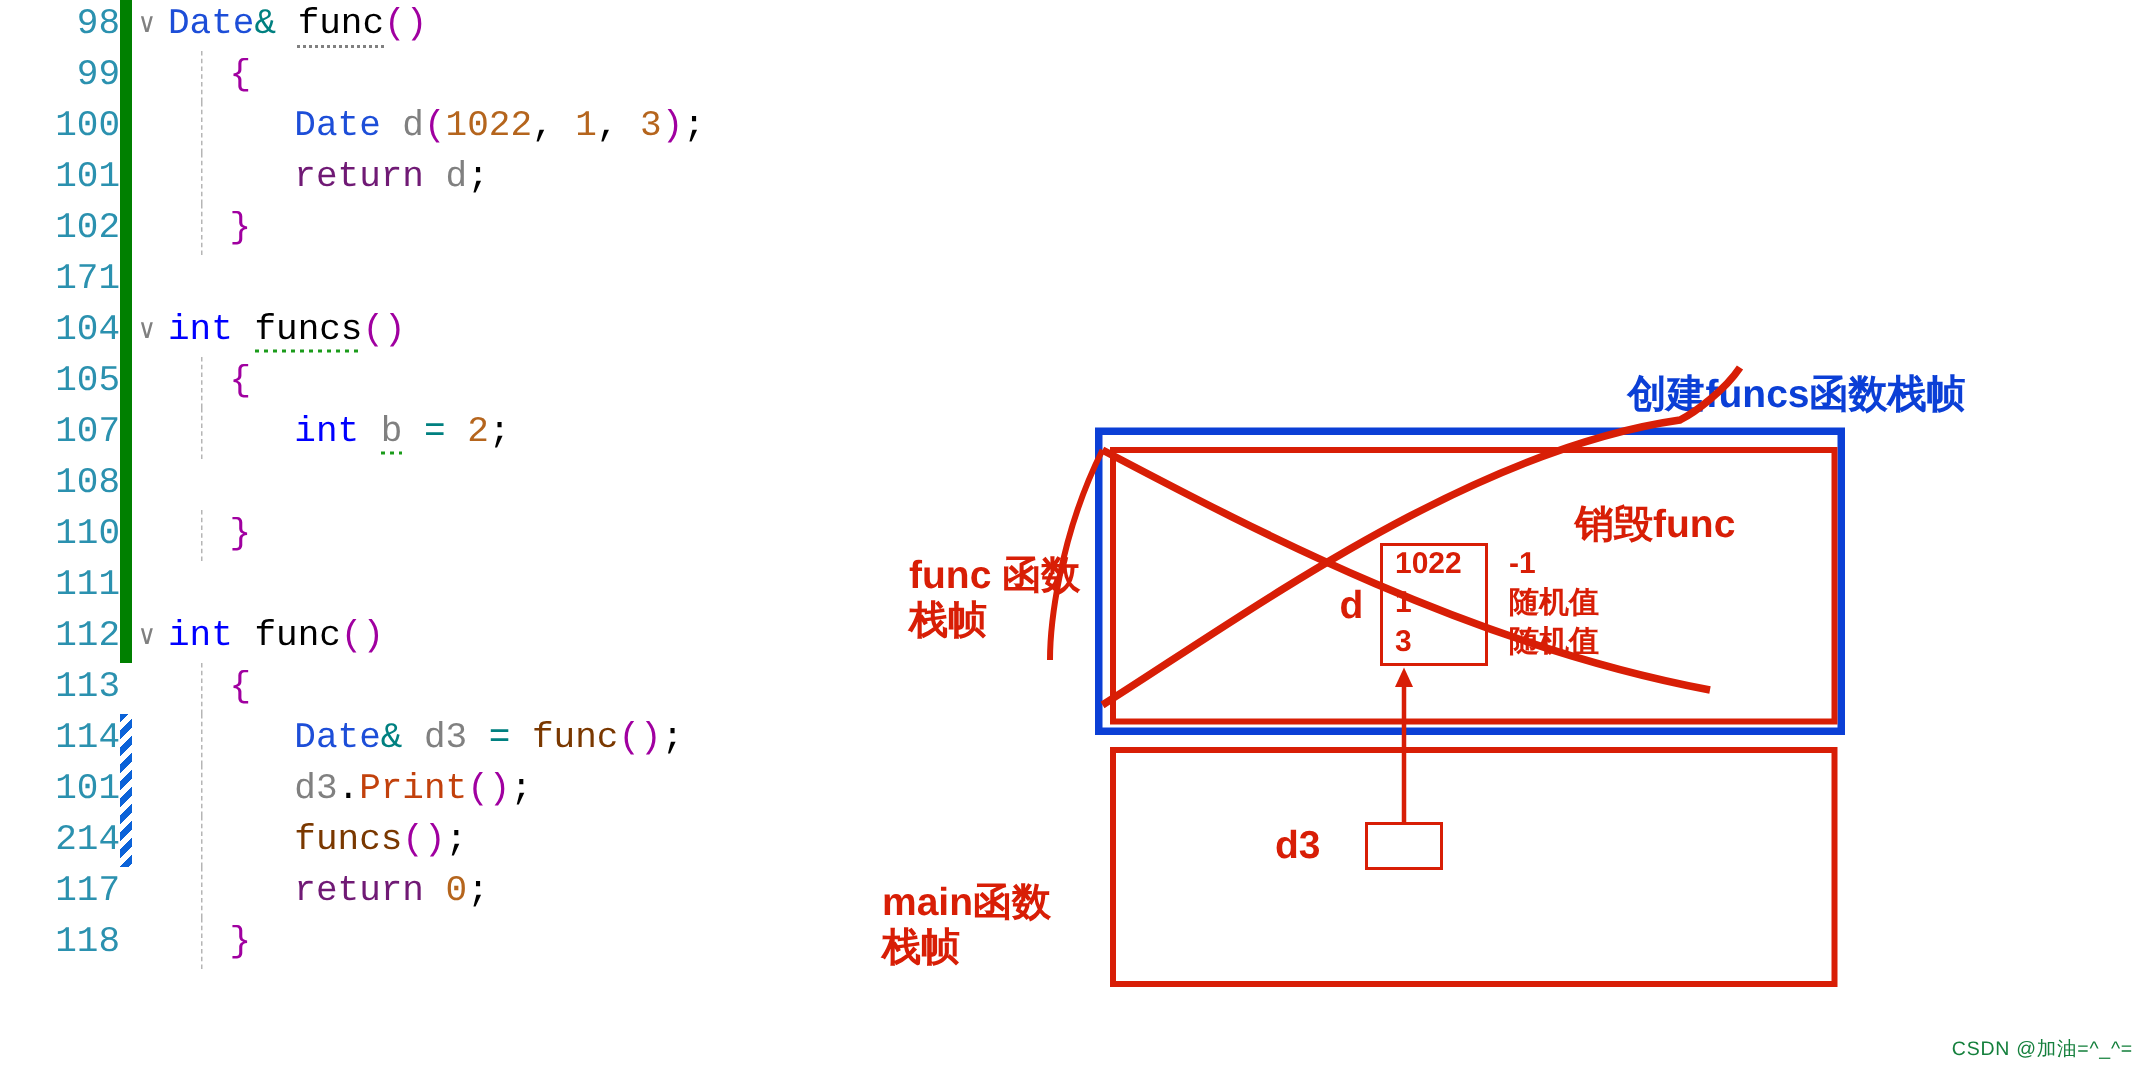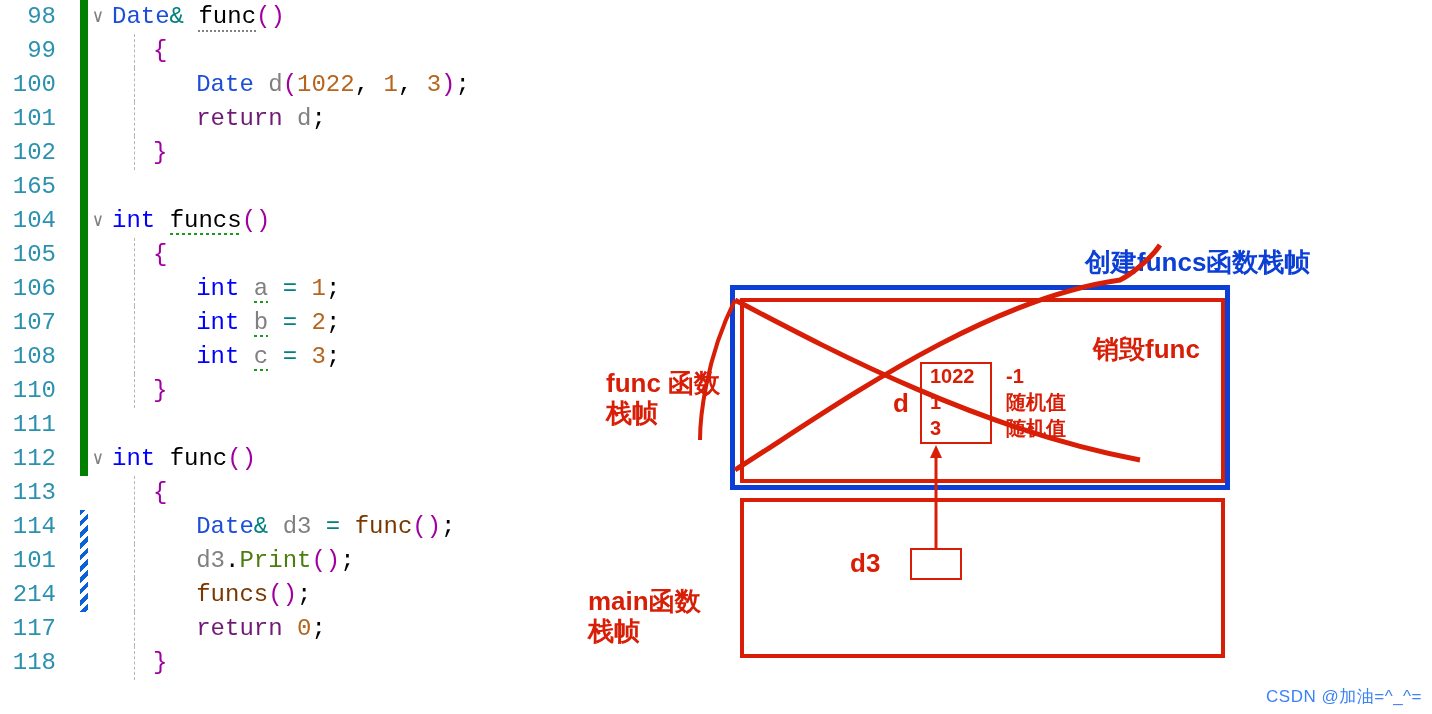--- a/index.html
+++ b/index.html
@@ -24,21 +24,21 @@
     align-items: flex-start;
     height: 34px;
     line-height: 34px;
     font-size: 24px;
     white-space: pre;
   }
   .gutter-num {
     width: 80px;
     text-align: right;
     color: #2b91af;
-    padding-right: 24px;
+    padding-right: 0;
     box-sizing: border-box;
   }
   .change-bar {
     width: 8px;
     height: 34px;
     flex: 0 0 8px;
   }
   .green-bar { background: #008000; }
   .blue-hatch {
     background: repeating-linear-gradient(
@@ -70,21 +70,21 @@
   }
   .tok-type    { color: #1d4ed8; }
   .tok-func    { color: #000000; }
   .tok-paren   { color: #a000a0; }
   .tok-brace   { color: #a000a0; }
   .tok-num     { color: #b5651d; }
   .tok-keyword { color: #701a75; }  
   .tok-kwblue  { color: #0000ff; }  
   .tok-var     { color: #808080; }
   .tok-op      { color: #008080; }
-  .tok-method  { color: #4d7c0f; }
+  .tok-method  { color: #c2410c; }
   .tok-funcref { color: #7a3800; }
   .squiggle-green {
     background-image: linear-gradient(to right, #1a9b1a 50%, transparent 50%);
     background-position: 0 100%;
     background-repeat: repeat-x;
     background-size: 6px 2px;
     padding-bottom: 1px;
   }
   .dotted-under {
     border-bottom: 2px dotted #808080;
@@ -110,22 +110,22 @@
     position: absolute;
     box-sizing: border-box;
   }
   .red-border  { border: 4px solid #d81e06; }
   .blue-border { border: 5px solid #0b3fd6; }
   .watermark {
     position: absolute;
     right: 10px;
     bottom: 6px;
     font-family: "Microsoft YaHei", sans-serif;
-    font-size: 17px;
-    color: #3b82f6;
+    font-size: 13px;
+    color: #15803d;
     letter-spacing: 0.5px;
   }
 </style>
 </head>
 <body>
 
 <div class="editor">
 
   <div class="line">
     <span class="gutter-num">98</span>
@@ -156,59 +156,52 @@
   </div>
 
   <div class="line">
     <span class="gutter-num">102</span>
     <span class="change-bar green-bar"></span>
     <span class="fold-col"></span>
     <span class="code"><span class="indent-guide"><span class="tok-brace">}</span></span></span>
   </div>
 
   <div class="line">
-    <span class="gutter-num">165</span>
+    <span class="gutter-num">171</span>
     <span class="change-bar green-bar"></span>
     <span class="fold-col"></span>
     <span class="code"></span>
   </div>
 
   <div class="line">
     <span class="gutter-num">104</span>
     <span class="change-bar green-bar"></span>
     <span class="fold-col">∨</span>
     <span class="code"><span class="tok-kwblue">int</span> <span class="tok-func squiggle-green">funcs</span><span class="tok-paren">()</span></span>
   </div>
 
   <div class="line">
     <span class="gutter-num">105</span>
     <span class="change-bar green-bar"></span>
     <span class="fold-col"></span>
     <span class="code"><span class="indent-guide"><span class="tok-brace">{</span></span></span>
   </div>
 
-  <div class="line">
-    <span class="gutter-num">106</span>
-    <span class="change-bar green-bar"></span>
-    <span class="fold-col"></span>
-    <span class="code"><span class="indent-guide">   <span class="tok-kwblue">int</span> <span class="tok-var squiggle-green">a</span><span class="tok-op"> = </span><span class="tok-num">1</span><span>;</span></span></span>
-  </div>
 
   <div class="line">
     <span class="gutter-num">107</span>
     <span class="change-bar green-bar"></span>
     <span class="fold-col"></span>
     <span class="code"><span class="indent-guide">   <span class="tok-kwblue">int</span> <span class="tok-var squiggle-green">b</span><span class="tok-op"> = </span><span class="tok-num">2</span><span>;</span></span></span>
   </div>
 
   <div class="line">
     <span class="gutter-num">108</span>
     <span class="change-bar green-bar"></span>
     <span class="fold-col"></span>
-    <span class="code"><span class="indent-guide">   <span class="tok-kwblue">int</span> <span class="tok-var squiggle-green">c</span><span class="tok-op"> = </span><span class="tok-num">3</span><span>;</span></span></span>
   </div>
 
 
   <div class="line">
     <span class="gutter-num">110</span>
     <span class="change-bar green-bar"></span>
     <span class="fold-col"></span>
     <span class="code"><span class="indent-guide"><span class="tok-brace">}</span></span></span>
   </div>
 
@@ -282,21 +275,21 @@
     <path d="M735 470 C830 410, 980 300, 1120 280 C1130 275, 1150 260, 1160 245" stroke="#d81e06" stroke-width="5" fill="none"></path>
     <path d="M700 440 C700 420, 705 360, 735 300" stroke="#d81e06" stroke-width="4" fill="none"></path>
 
     <line x1="936" y1="550" x2="936" y2="450" stroke="#d81e06" stroke-width="3"></line>
     <polygon points="936,445 930,458 942,458" fill="#d81e06"></polygon>
   </svg>
 
   <div class="ann-text red" style="left:606px; top:368px;">func 函数</div>
   <div class="ann-text red" style="left:606px; top:398px;">栈帧</div>
 
-  <div class="ann-text red" style="left:1050px; top:334px;margin-left:43px;">销毁func</div>
+  <div class="ann-text red" style="left:1050px; top:334px;">销毁func</div>
 
   <div class="box" style="left:920px; top:362px; width:72px; height:82px; border:2px solid #d81e06;"></div>
   <div class="ann-text red" style="left:893px; top:388px;">d</div>
   <div class="ann-text red small-red" style="left:930px; top:364px;">1022</div>
   <div class="ann-text red small-red" style="left:930px; top:390px;">1</div>
   <div class="ann-text red small-red" style="left:930px; top:416px;">3</div>
   <div class="ann-text red small-red" style="left:1006px; top:364px;">-1</div>
   <div class="ann-text red small-red" style="left:1006px; top:390px;">随机值</div>
   <div class="ann-text red small-red" style="left:1006px; top:416px;">随机值</div>
 

